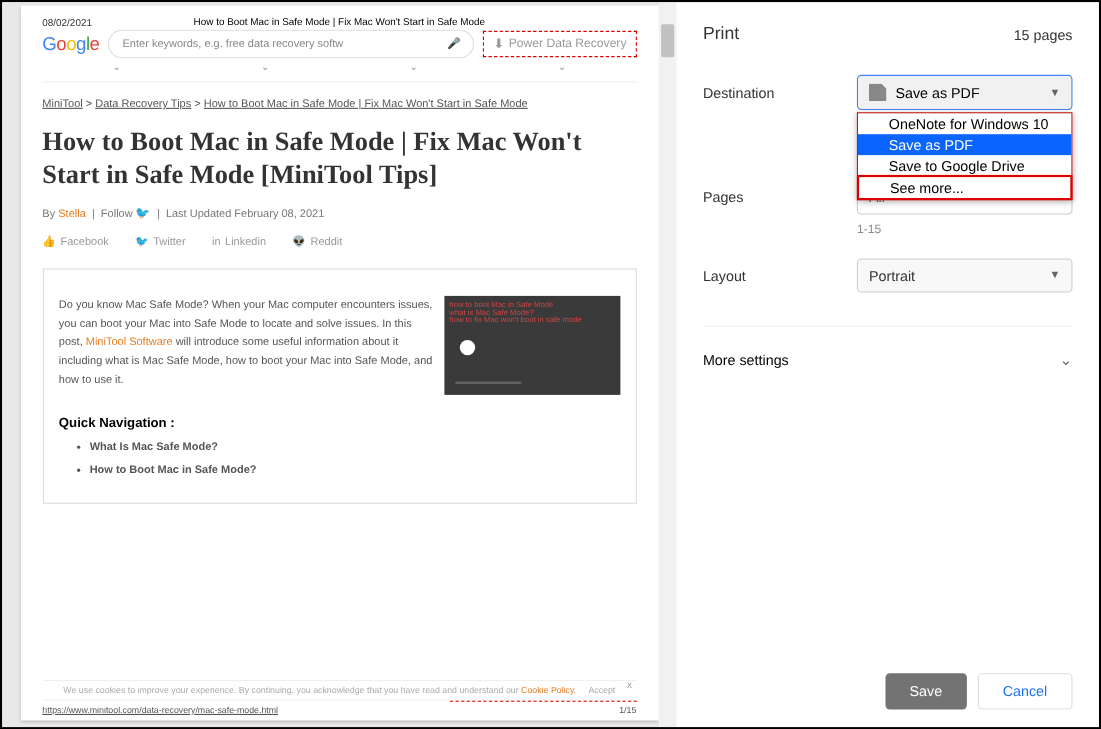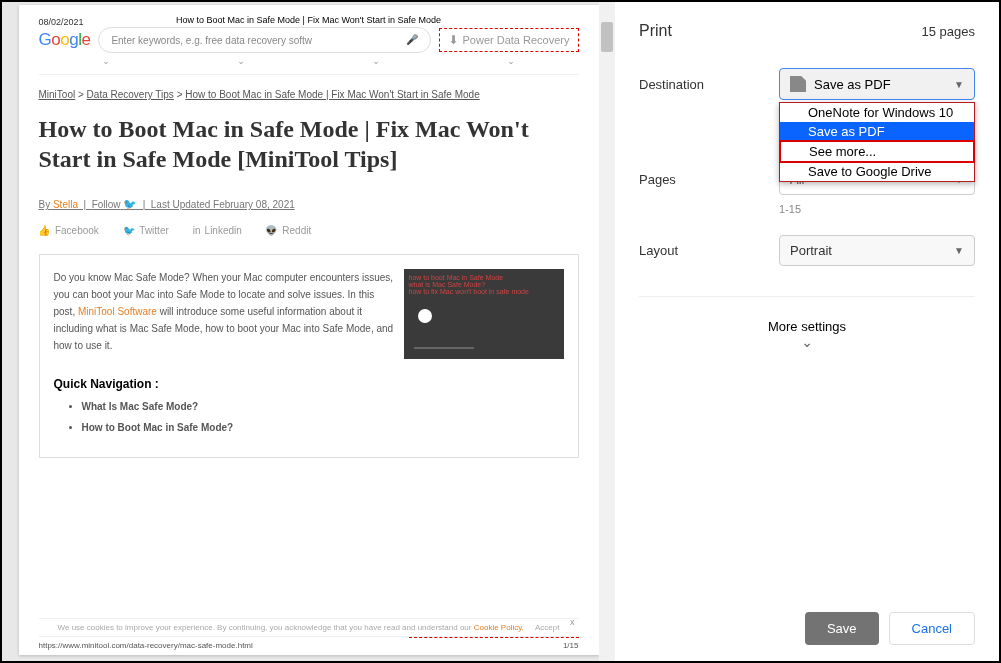--- a/index.html
+++ b/index.html
@@ -15,61 +15,61 @@
 .google-logo .g1 { color: #4285F4; } .google-logo .g2 { color: #EA4335; } .google-logo .g3 { color: #FBBC05; } .google-logo .g4 { color: #4285F4; } .google-logo .g5 { color: #34A853; } .google-logo .g6 { color: #EA4335; }
 .search-box { flex: 1; border: 1px solid #ddd; border-radius: 18px; padding: 6px 12px; font-size: 10px; color: #888; display: flex; align-items: center; justify-content: space-between; }
 .mic { width: 12px; height: 12px; display: inline-block; }
 .pdr-btn { border: 1px dashed #d00; padding: 4px 8px; font-size: 11px; color: #999; display: flex; align-items: center; gap: 4px; }
 .down-icon { color: #999; font-size: 12px; }
 .divider-row { display: flex; justify-content: space-around; padding: 3px 0 8px 0; border-bottom: 1px solid #eee; color: #999; font-size: 10px; }
 .chev { font-size: 9px; }
 .breadcrumb { margin-top: 14px; font-size: 10px; color: #555; }
 .breadcrumb a { color: #555; text-decoration: underline; }
 .article-title { font-size: 24px; font-weight: 600; color: #333; margin-top: 14px; line-height: 1.25; font-family: Georgia, serif; }
-.byline { font-size: 10px; color: #777; margin-top: 24px; text-decoration: underline; }
+.byline { font-size: 10px; color: #777; margin-top: 13px; }
 .byline .author { color: #e67e22; }
 .tw-icon { color: #1da1f2; font-size: 11px; }
 .social-row { display: flex; gap: 24px; margin-top: 14px; font-size: 10px; color: #999; }
 .social-item { display: flex; align-items: center; gap: 4px; }
 .summary-box { border: 1px solid #ddd; margin-top: 18px; padding: 14px; position: relative; }
 .summary-h { font-weight: bold; font-size: 12px; }
-.summary-body { display: flex; gap: 10px; }
+.summary-body { display: flex; gap: 10px; margin-top: 10px; }
 .summary-text { flex: 1; font-size: 10px; line-height: 1.7; color: #555; }
 .summary-img { width: 160px; height: 90px; background: #3a3a3a; position: relative; font-size: 7px; color: #c44; padding: 5px; }
 .summary-img .badge { position: absolute; top: 40px; left: 14px; width: 14px; height: 14px; background: #fff; border-radius: 50%; }
 .summary-img .bar { position: absolute; bottom: 10px; left: 10px; width: 60px; height: 2px; background: #666; }
 .link-orange { color: #e67e22; }
 .quicknav { font-weight: bold; font-size: 12px; margin-top: 18px; }
 .nav-list { list-style: disc; margin-left: 28px; margin-top: 10px; font-size: 10px; font-weight: bold; color: #555; }
 .nav-list li { margin-bottom: 10px; }
 .cookie-bar { position: absolute; bottom: 18px; left: 20px; right: 20px; border-top: 1px solid #eee; border-bottom: 1px solid #eee; padding: 4px 6px; font-size: 8px; color: #aaa; text-align: center; }
 .cookie-bar .cp { color: #e67e22; }
 .cookie-close { position: absolute; top: -2px; right: 4px; font-size: 9px; color: #999; }
-.footer-url { position: absolute; bottom: 5px; left: 20px; font-size: 8px; color: #555; }
+.footer-url { position: absolute; bottom: 5px; left: 20px; font-size: 8px; color: #555; text-decoration: underline; }
 .footer-pg { position: absolute; bottom: 5px; right: 20px; font-size: 8px; color: #555; }
 .red-annot { position: absolute; bottom: 17px; right: 20px; width: 170px; border-bottom: 1px dashed #d00; }
 
 .print-pane { flex: 1; background: #fff; padding: 20px 24px 16px 24px; display: flex; flex-direction: column; position: relative; }
 .print-header { display: flex; justify-content: space-between; align-items: center; margin-bottom: 28px; }
 .print-title { font-size: 16px; color: #333; }
 .pages-count { font-size: 13px; color: #333; }
 .print-row { display: flex; align-items: center; margin-bottom: 24px; position: relative; }
 .print-label { width: 140px; font-size: 13px; color: #333; }
 .print-control { flex: 1; }
 .dest-select { width: 100%; border: 1px solid #4285F4; border-radius: 4px; background: #f1f1f1; padding: 7px 10px; font-size: 13px; display: flex; align-items: center; gap: 8px; position: relative; }
 .pdf-icon { width: 16px; height: 16px; background: #888; clip-path: polygon(0 0, 70% 0, 100% 30%, 100% 100%, 0 100%); }
 .sel-caret { margin-left: auto; color: #666; font-size: 10px; }
 .dropdown { position: absolute; top: 34px; left: 140px; right: 0; background: #fff; border: 1px solid #b91c1c; box-shadow: 0 2px 6px rgba(0,0,0,0.3); z-index: 10; }
 .dd-item { padding: 2px 8px 2px 28px; font-size: 13px; color: #000; }
 .dd-item.selected { background: #0a64ff; color: #fff; }
 .dd-red { border: 2px solid #d00; margin: -1px; }
 .pages-input { width: 100%; border: 1px solid #ccc; border-radius: 4px; padding: 7px 10px; font-size: 13px; color: #5f6368; background: #fff; display: flex; align-items: center; justify-content: space-between; }
 .pages-hint { font-size: 11px; color: #888; margin-top: 4px; margin-left: 140px; }
 .layout-select { width: 100%; border: 1px solid #ccc; border-radius: 4px; background: #f8f8f8; padding: 7px 10px; font-size: 13px; display: flex; align-items: center; justify-content: space-between; color: #333; gap: 28px; }
-.more-row { display: flex; justify-content: space-between; align-items: center; cursor: pointer; padding: 4px 0; flex-direction: column; }
+.more-row { display: flex; justify-content: space-between; align-items: center; cursor: pointer; padding: 4px 0; }
 .more-chev { color: #666; font-size: 14px; }
 .print-footer { margin-top: auto; display: flex; justify-content: flex-end; gap: 10px; }
 .btn { padding: 8px 22px; font-size: 13px; border-radius: 4px; cursor: pointer; }
 .btn-save { background: #737373; color: #fff; border: none; }
 .btn-cancel { background: #fff; color: #1a73e8; border: 1px solid #ddd; }
 .hr-light { border: none; border-top: 1px solid #eee; margin: 6px 0 18px 0; }
 </style>
 </head>
 <body>
 
@@ -172,22 +172,22 @@
     <div class="print-control">
       <div class="dest-select">
         <span class="pdf-icon"></span>
         <span>Save as PDF</span>
         <span class="sel-caret">▼</span>
       </div>
     </div>
     <div class="dropdown">
       <div class="dd-item">OneNote for Windows 10</div>
       <div class="dd-item selected">Save as PDF</div>
+      <div class="dd-item">Save to Google Drive</div>
       <div class="dd-item dd-red">See more...</div>
-      <div class="dd-item">Save to Google Drive</div>
     </div>
   </div>
 
   <div style="height:40px"></div>
 
   <div class="print-row" style="margin-bottom:4px">
     <div class="print-label">Pages</div>
     <div class="print-control">
       <div class="pages-input">
         <span>All</span>

